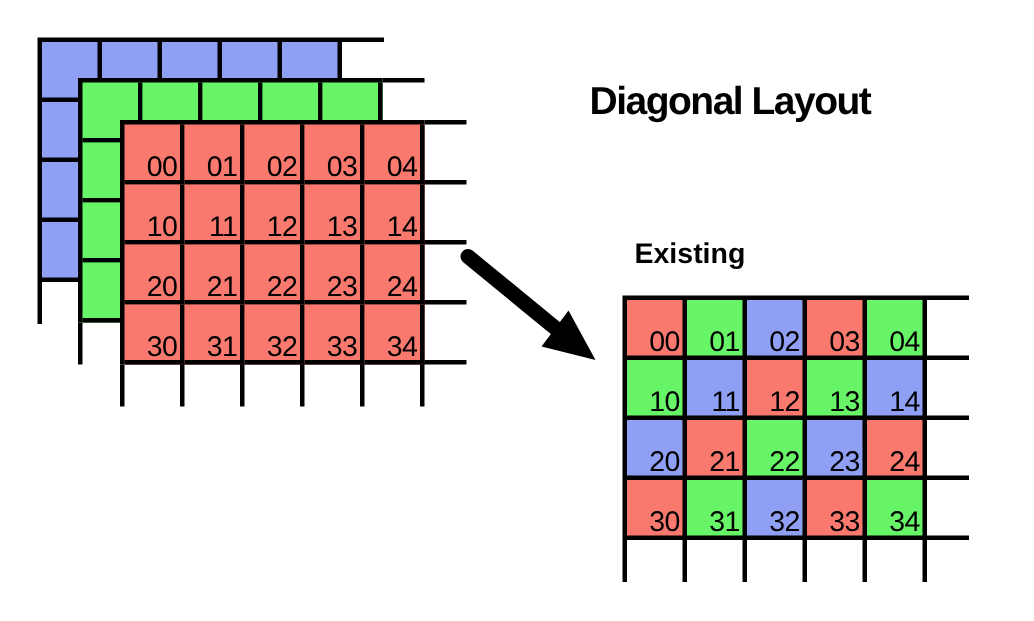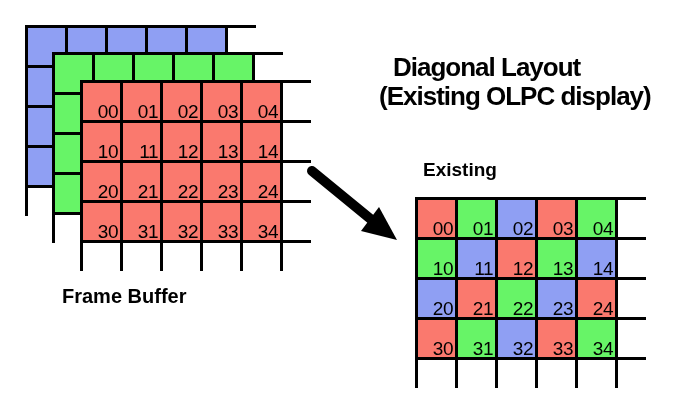--- a/index.html
+++ b/index.html
@@ -239,24 +239,22 @@
       <div class="tick" style="left: 0px; top: 163px; width: 3px; height: 28px;"></div>
       <div class="tick" style="left: 40px; top: 163px; width: 3px; height: 28px;"></div>
       <div class="tick" style="left: 80px; top: 163px; width: 3px; height: 28px;"></div>
       <div class="tick" style="left: 120px; top: 163px; width: 3px; height: 28px;"></div>
       <div class="tick" style="left: 160px; top: 163px; width: 3px; height: 28px;"></div>
       <div class="tick" style="left: 200px; top: 163px; width: 3px; height: 28px;"></div>
     </div>
 
   <div class="title">
     <div class="title-line1">Diagonal Layout</div>
-    <div class="title-line2">(Existing OLPC display)</div>
   </div>
 
-  <div class="side-label frame-buffer-label">Frame Buffer</div>
 
   <div class="side-label display-label">Existing</div>
 
   <svg class="arrow-svg" width="689" height="414" viewBox="0 0 689 414" aria-hidden="true">
     <line x1="312" y1="171" x2="373" y2="221" stroke="#000" stroke-width="10" stroke-linecap="round"></line>
     <polygon points="397,240 361,231 379,207" fill="#000"></polygon>
   </svg>
 
 </div>
 

